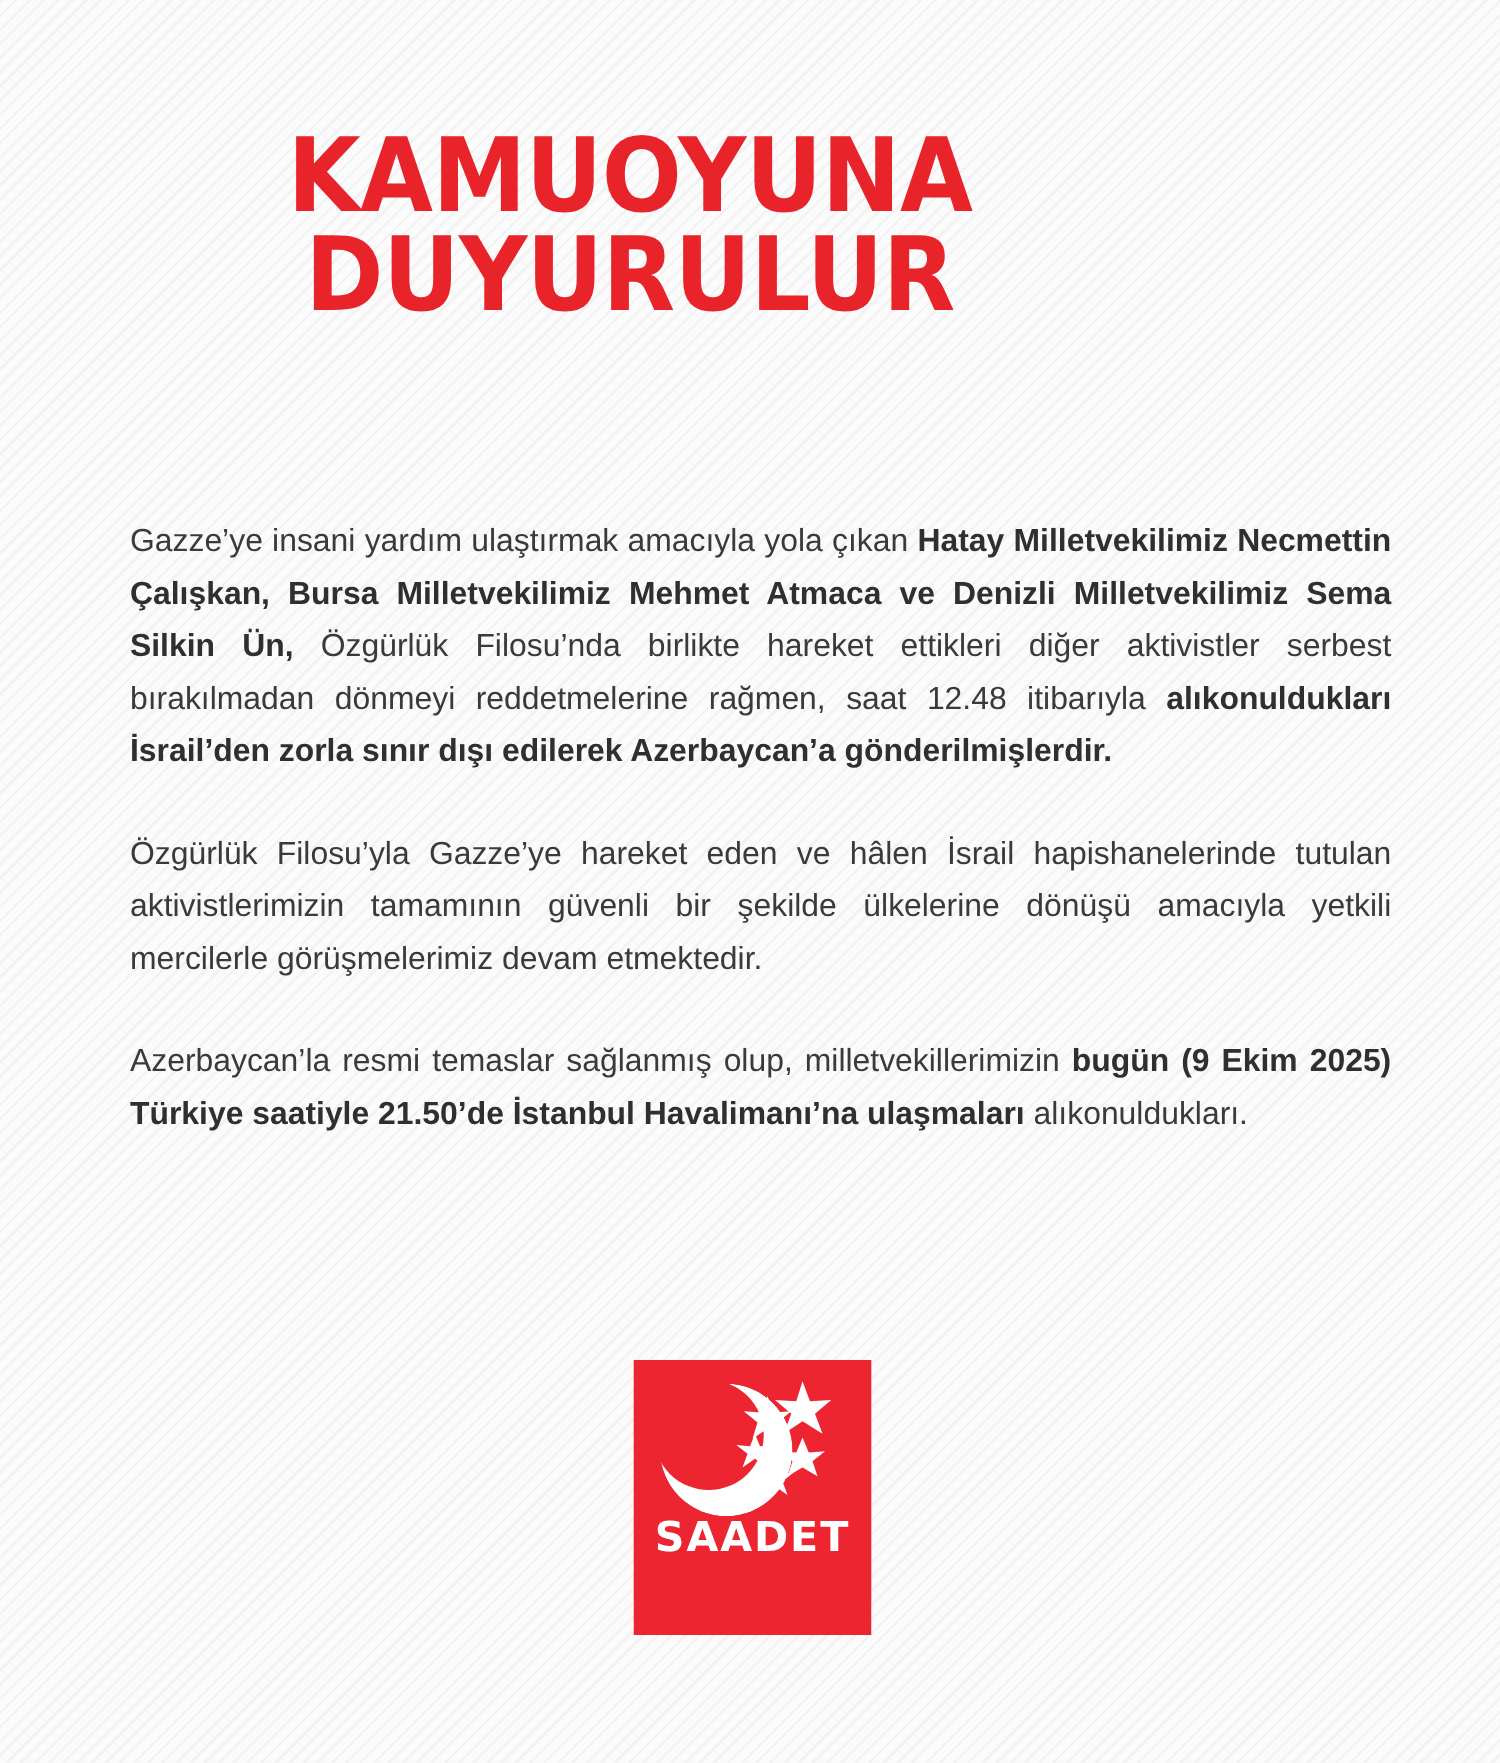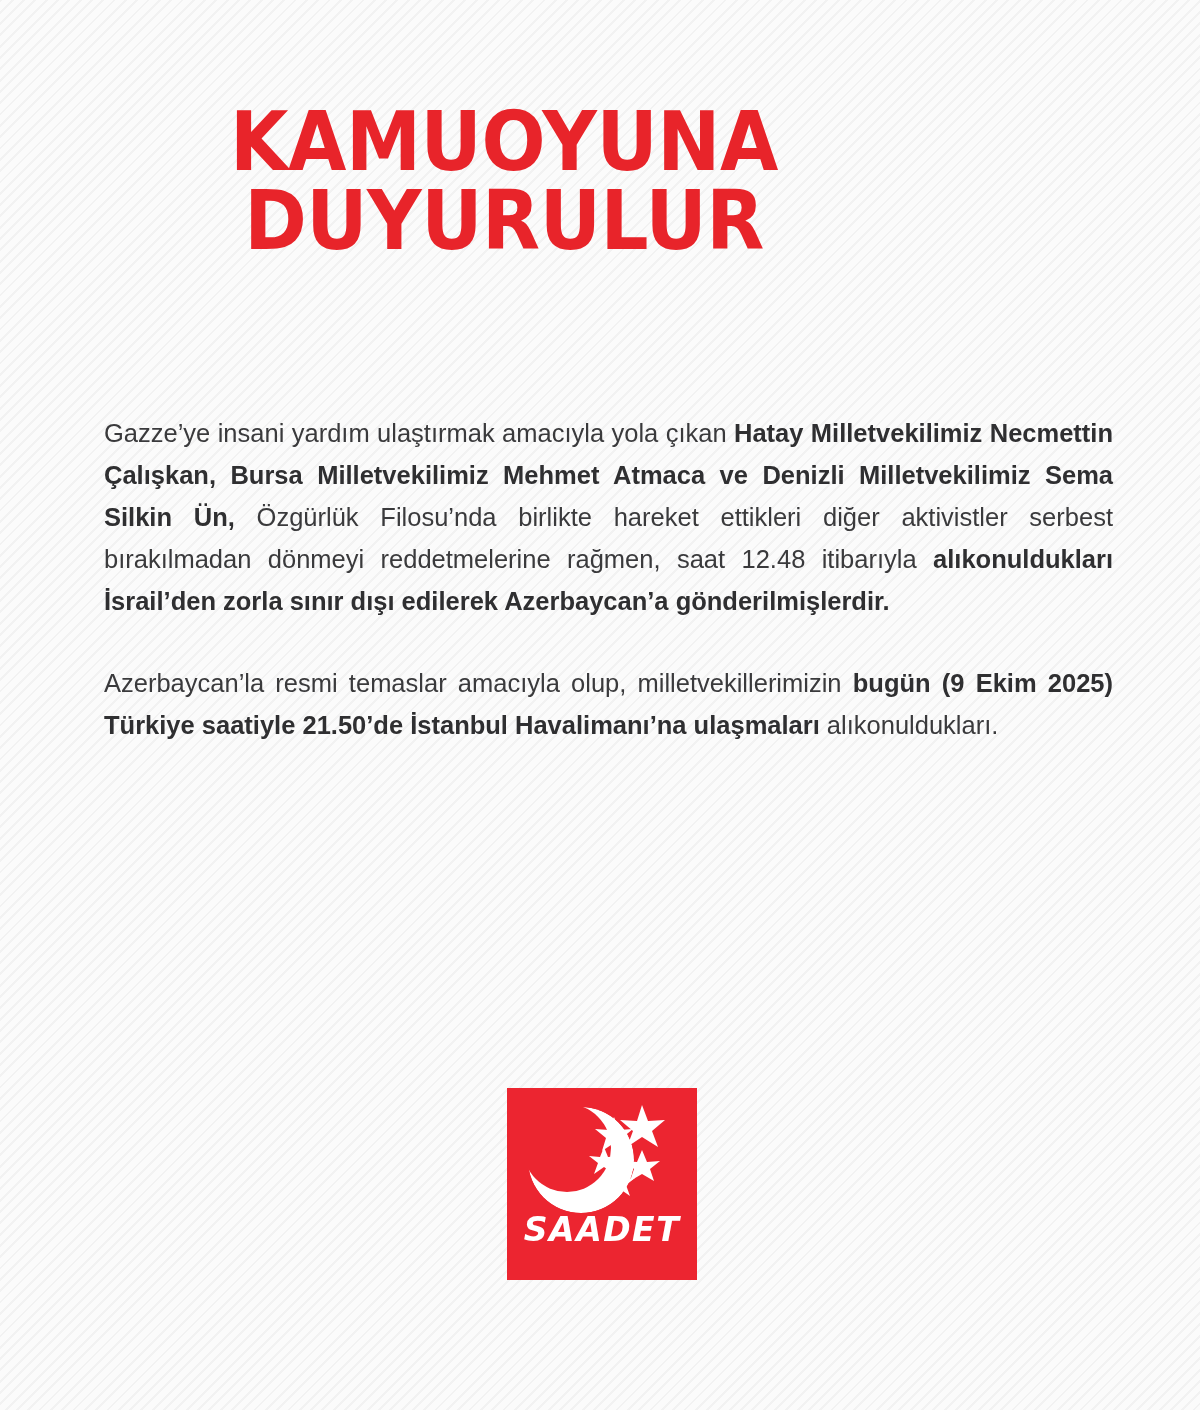--- a/index.html
+++ b/index.html
@@ -73,23 +73,22 @@
     font-weight: 700;
     color: #2f2f31;
   }
 
   
   .logo {
     position: absolute;
     left: 507px;
     top: 1088px;
     width: 190px;
-    height: 192px;
+    height: 220px;
     background: #ec2530;
-    font-style: italic;
   }
   .logo-mark {
     position: absolute;
     left: 0;
     top: 0;
     width: 190px;
     height: 192px;
   }
   .logo-word {
     position: absolute;
@@ -110,21 +109,22 @@
 
 <div class="page">
 
   <div class="headline">
     <span class="headline-line">KAMUOYUNA</span>
     <span class="headline-line">DUYURULUR</span>
   </div>
 
   <div class="body-copy">
     <p class="para"><span>Gazze’ye insani yardım ulaştırmak amacıyla yola çıkan </span><b>Hatay Milletvekilimiz Necmettin Çalışkan, Bursa Milletvekilimiz Mehmet Atmaca ve Denizli Milletvekilimiz Sema Silkin Ün,</b><span> Özgürlük Filosu’nda birlikte hareket ettikleri diğer aktivistler serbest bırakılmadan dönmeyi reddetmelerine rağmen, saat 12.48 itibarıyla </span><b>alıkonuldukları İsrail’den zorla sınır dışı edilerek Azerbaycan’a gönderilmişlerdir.</b></p>
-    <p class="para"><span>Azerbaycan’la resmi temaslar amacıyla olup, milletvekillerimizin </span><b>bugün (9 Ekim 2025) Türkiye saatiyle 21.50’de İstanbul Havalimanı’na ulaşmaları</b><span> alıkonuldukları.</span></p>
+    <p class="para"><span>Özgürlük Filosu’yla Gazze’ye hareket eden ve hâlen İsrail hapishanelerinde tutulan aktivistlerimizin tamamının güvenli bir şekilde ülkelerine dönüşü amacıyla yetkili mercilerle görüşmelerimiz devam etmektedir.</span></p>
+    <p class="para"><span>Azerbaycan’la resmi temaslar sağlanmış olup, milletvekillerimizin </span><b>bugün (9 Ekim 2025) Türkiye saatiyle 21.50’de İstanbul Havalimanı’na ulaşmaları</b><span> alıkonuldukları.</span></p>
   </div>
 
   <div class="logo">
     <svg class="logo-mark" viewBox="0 0 190 192" xmlns="http://www.w3.org/2000/svg">
 
       <defs>
         <mask id="crescent-mask">
           <rect x="0" y="0" width="190" height="192" fill="black"></rect>
           <circle cx="74" cy="72" r="53" fill="white"></circle>
           <circle cx="60" cy="60" r="44" fill="black"></circle>

